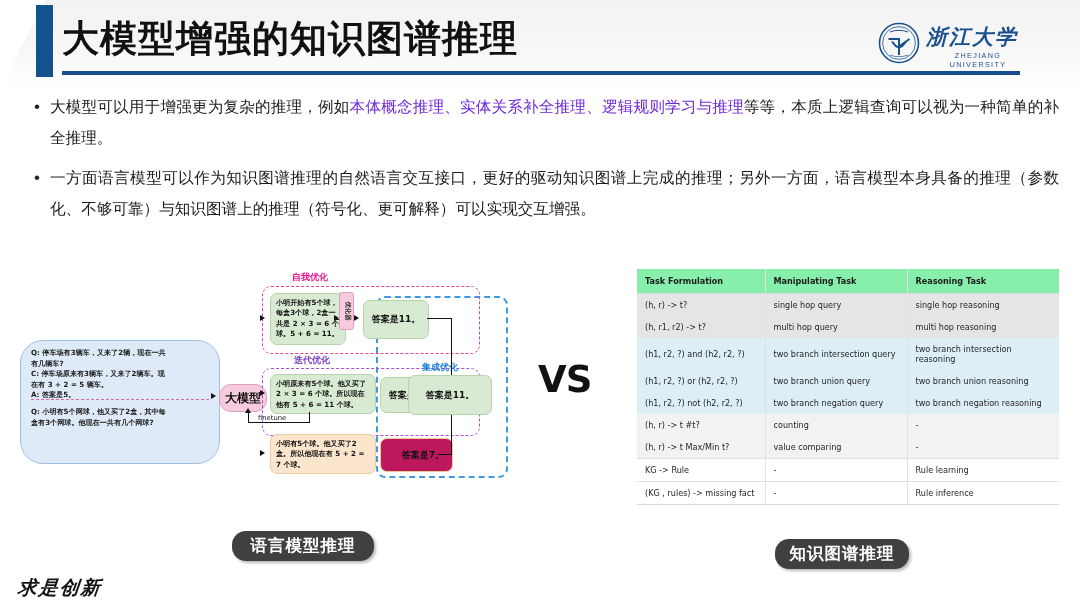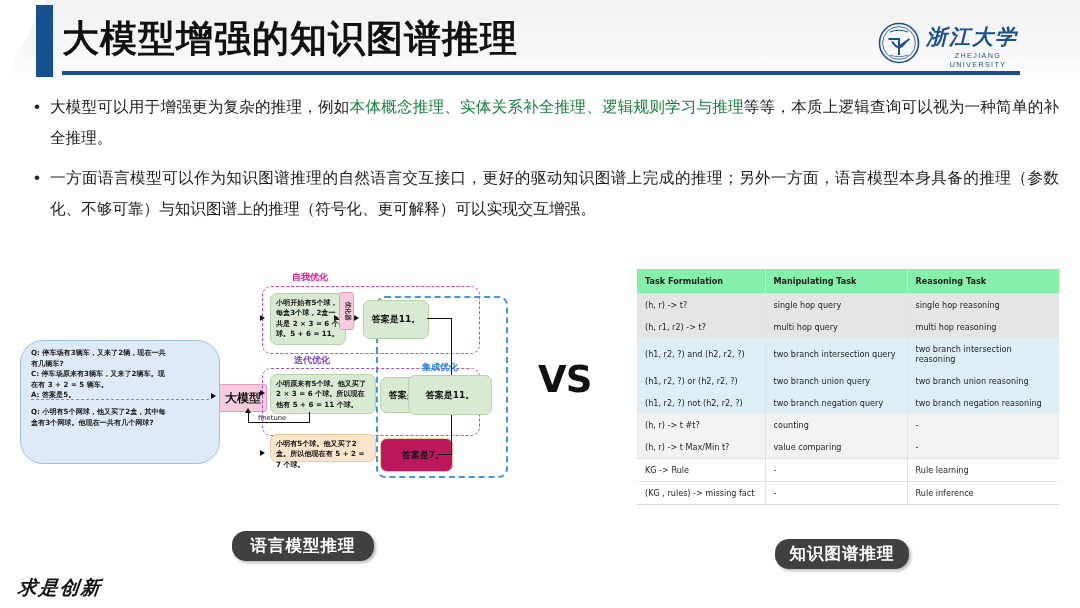--- a/index.html
+++ b/index.html
@@ -31,21 +31,21 @@
              font-family:"DejaVu Serif","Liberation Serif",serif;font-style:italic;}
   .logo-sub{position:absolute;left:48px;top:30px;width:104px;
             font-size:7.2px;color:#1a4f8f;letter-spacing:1.35px;text-align:center;}
 
   
   .bullets{position:absolute;left:24px;top:92px;width:1035px;}
   .bullet{display:flex;margin-bottom:9px;}
   .bullet .dot{width:26px;flex:none;font-size:17px;line-height:30px;color:#222;text-align:center;}
   .bullet .btxt{font-size:15.6px;line-height:31px;color:#1b1b1b;text-align:justify;
                 font-family:"DejaVu Sans","Liberation Sans",sans-serif;}
-  .hl{color:#15803d;}
+  .hl{color:#6d28d9;}
 
   
   .diagram{position:absolute;left:8px;top:262px;width:500px;height:228px;}
 
   .qbox{position:absolute;left:12px;top:78px;width:198px;height:122px;
         background:#dfeaf8;border:1px solid #9fbfe0;border-radius:23px;}
   .qbox .ln{position:absolute;left:10px;right:8px;font-size:7.1px;line-height:10.6px;
             color:#1b1b1b;font-weight:bold;font-family:"DejaVu Sans",sans-serif;}
   .qdash{position:absolute;left:10px;right:10px;top:58px;height:0;
          border-top:1px dashed #d06fa0;}
@@ -57,21 +57,21 @@
               border:1.6px dashed #a84fd0;border-radius:9px;}
   .frame-ens{position:absolute;left:368px;top:34px;width:128px;height:178px;
              border:2px dashed #3e9ae0;border-radius:9px;}
 
   .lab{position:absolute;font-size:9px;font-weight:bold;white-space:nowrap;}
   .lab-self{left:284px;top:9px;color:#e8188f;}
   .lab-iter{left:286px;top:92px;color:#7b3fc4;}
   .lab-ens{left:414px;top:99px;color:#1f82d8;}
 
   .bigmodel{position:absolute;left:211px;top:122px;width:46px;height:26px;
-            background:#f6cbdd;border:1px solid #e09ebe;border-radius:2px;
+            background:#f6cbdd;border:1px solid #e09ebe;border-radius:12px;
             font-size:12px;font-weight:bold;color:#111;text-align:center;line-height:26px;
             font-family:"DejaVu Sans",sans-serif;}
 
   .cot{position:absolute;background:#d9ead3;border:1px solid #b6d3ab;border-radius:7px;
        font-size:7.1px;line-height:10.4px;color:#111;font-weight:bold;padding:4px 5px;
        box-sizing:border-box;font-family:"DejaVu Sans",sans-serif;}
   .cot.orange{background:#fce5cd;border-color:#eccba0;}
   .ans{position:absolute;background:#d9ead3;border:1px solid #b6d3ab;border-radius:7px;
        font-size:9px;font-weight:bold;color:#111;text-align:center;
        display:flex;align-items:center;justify-content:center;
@@ -211,21 +211,21 @@
     <div class="cot" style="left:262px;top:112px;width:106px;height:40px;">小明原来有5个球。他又买了 2 × 3 = 6 个球。所以现在他有 5 + 6 = 11 个球。</div>
     <div class="ahead" style="left:252px;top:128px;"></div>
     <div class="ans" style="left:372px;top:115px;width:64px;height:34px;">答案是11。</div>
 
     <div class="arr" style="left:240px;top:160px;width:62px;"></div>
     <div class="arrv" style="left:240px;top:150px;height:11px;"></div>
     <div class="arrv" style="left:301px;top:150px;height:11px;"></div>
     <div class="ahead-up" style="left:237px;top:146px;"></div>
     <div class="finetune">finetune</div>
 
-    <div class="cot orange" style="left:262px;top:172px;width:106px;height:28px;">小明有5个球。他又买了2盒。所以他现在有 5 + 2 = 7 个球。</div>
+    <div class="cot orange" style="left:262px;top:172px;width:106px;height:40px;">小明有5个球。他又买了2盒。所以他现在有 5 + 2 = 7 个球。</div>
     <div class="ahead" style="left:252px;top:188px;"></div>
     <div class="ans orange" style="left:372px;top:176px;width:58px;height:32px;background:#be185d;border-color:#eccba0;padding-left:13px;">答案是7。</div>
 
     <div class="arrv" style="left:443px;top:56px;height:72px;"></div>
     <div class="arrv" style="left:443px;top:130px;height:62px;"></div>
     <div class="arr" style="left:419px;top:56px;width:25px;"></div>
     <div class="arr" style="left:430px;top:192px;width:14px;"></div>
     <div class="arr" style="left:436px;top:131px;width:22px;"></div>
     <div class="ahead" style="left:456px;top:127.6px;"></div>
 

